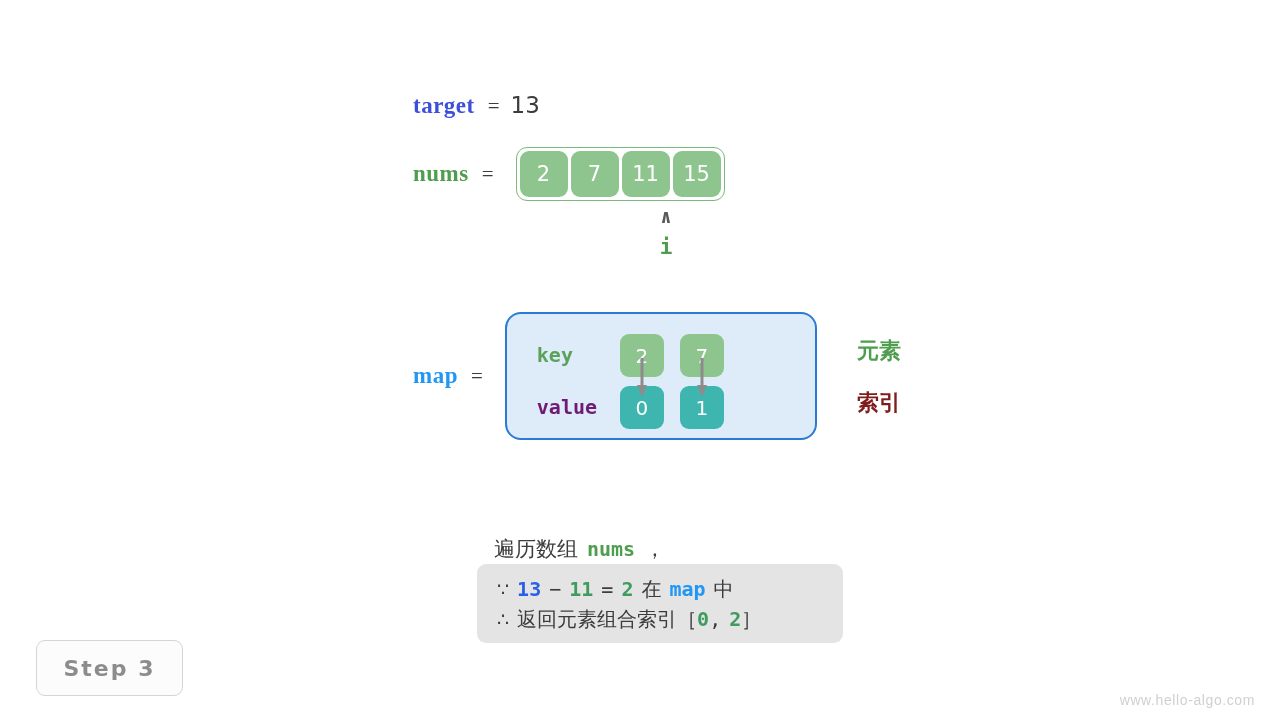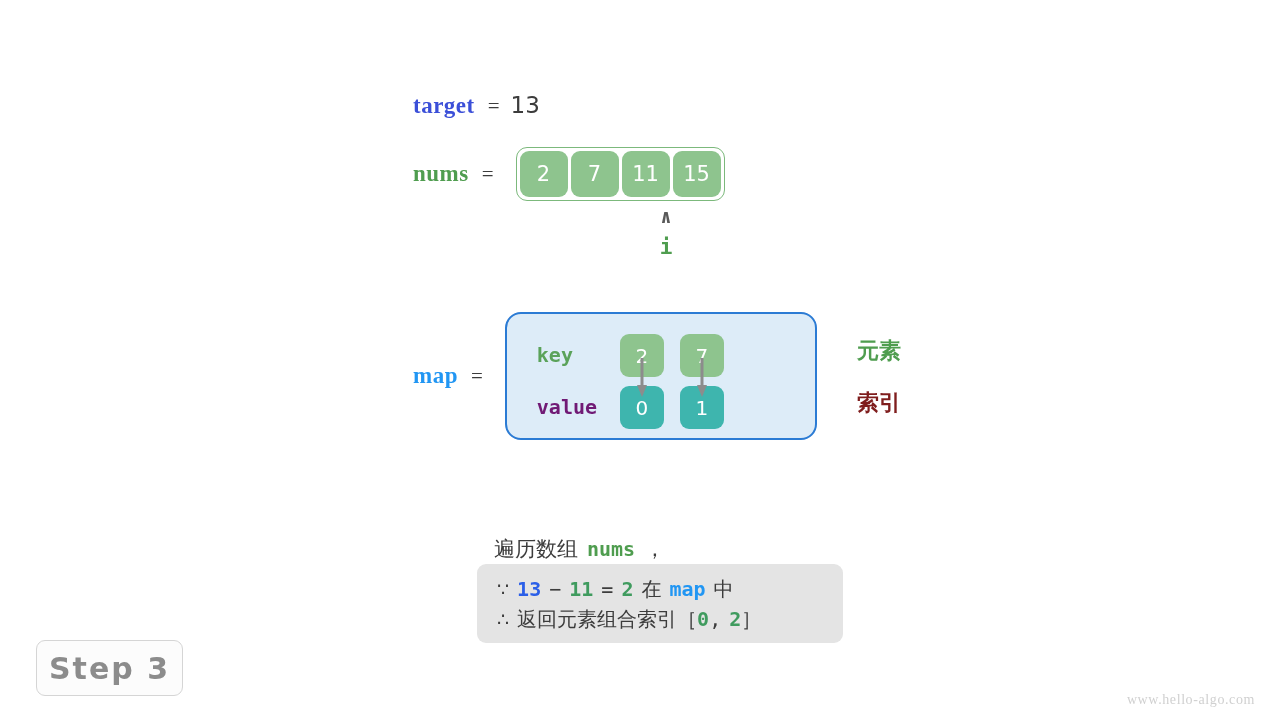--- a/index.html
+++ b/index.html
@@ -257,32 +257,32 @@
     height: 54px;
     border: 1.4px solid #d5d5d5;
     border-radius: 9px;
     background: #fcfcfc;
     display: flex;
     align-items: center;
     justify-content: center;
   }
   #step-badge-text {
     font-family: "DejaVu Sans", sans-serif;
-    font-size: 30px;
+    font-size: 22px;
     font-weight: bold;
     color: #8c8c8c;
     letter-spacing: 2px;
   }
 
   
   #watermark {
     position: absolute;
     right: 25px;
     bottom: 12px;
-    font-family: Liberation Serif, serif;
+    font-family: Liberation Sans, sans-serif;
     font-size: 14px;
     color: #d0d0d0;
     letter-spacing: 0.6px;
   }
 </style>
 </head>
 <body>
 
 <div id="target-row">
   <span class="mono var-name">target</span>

